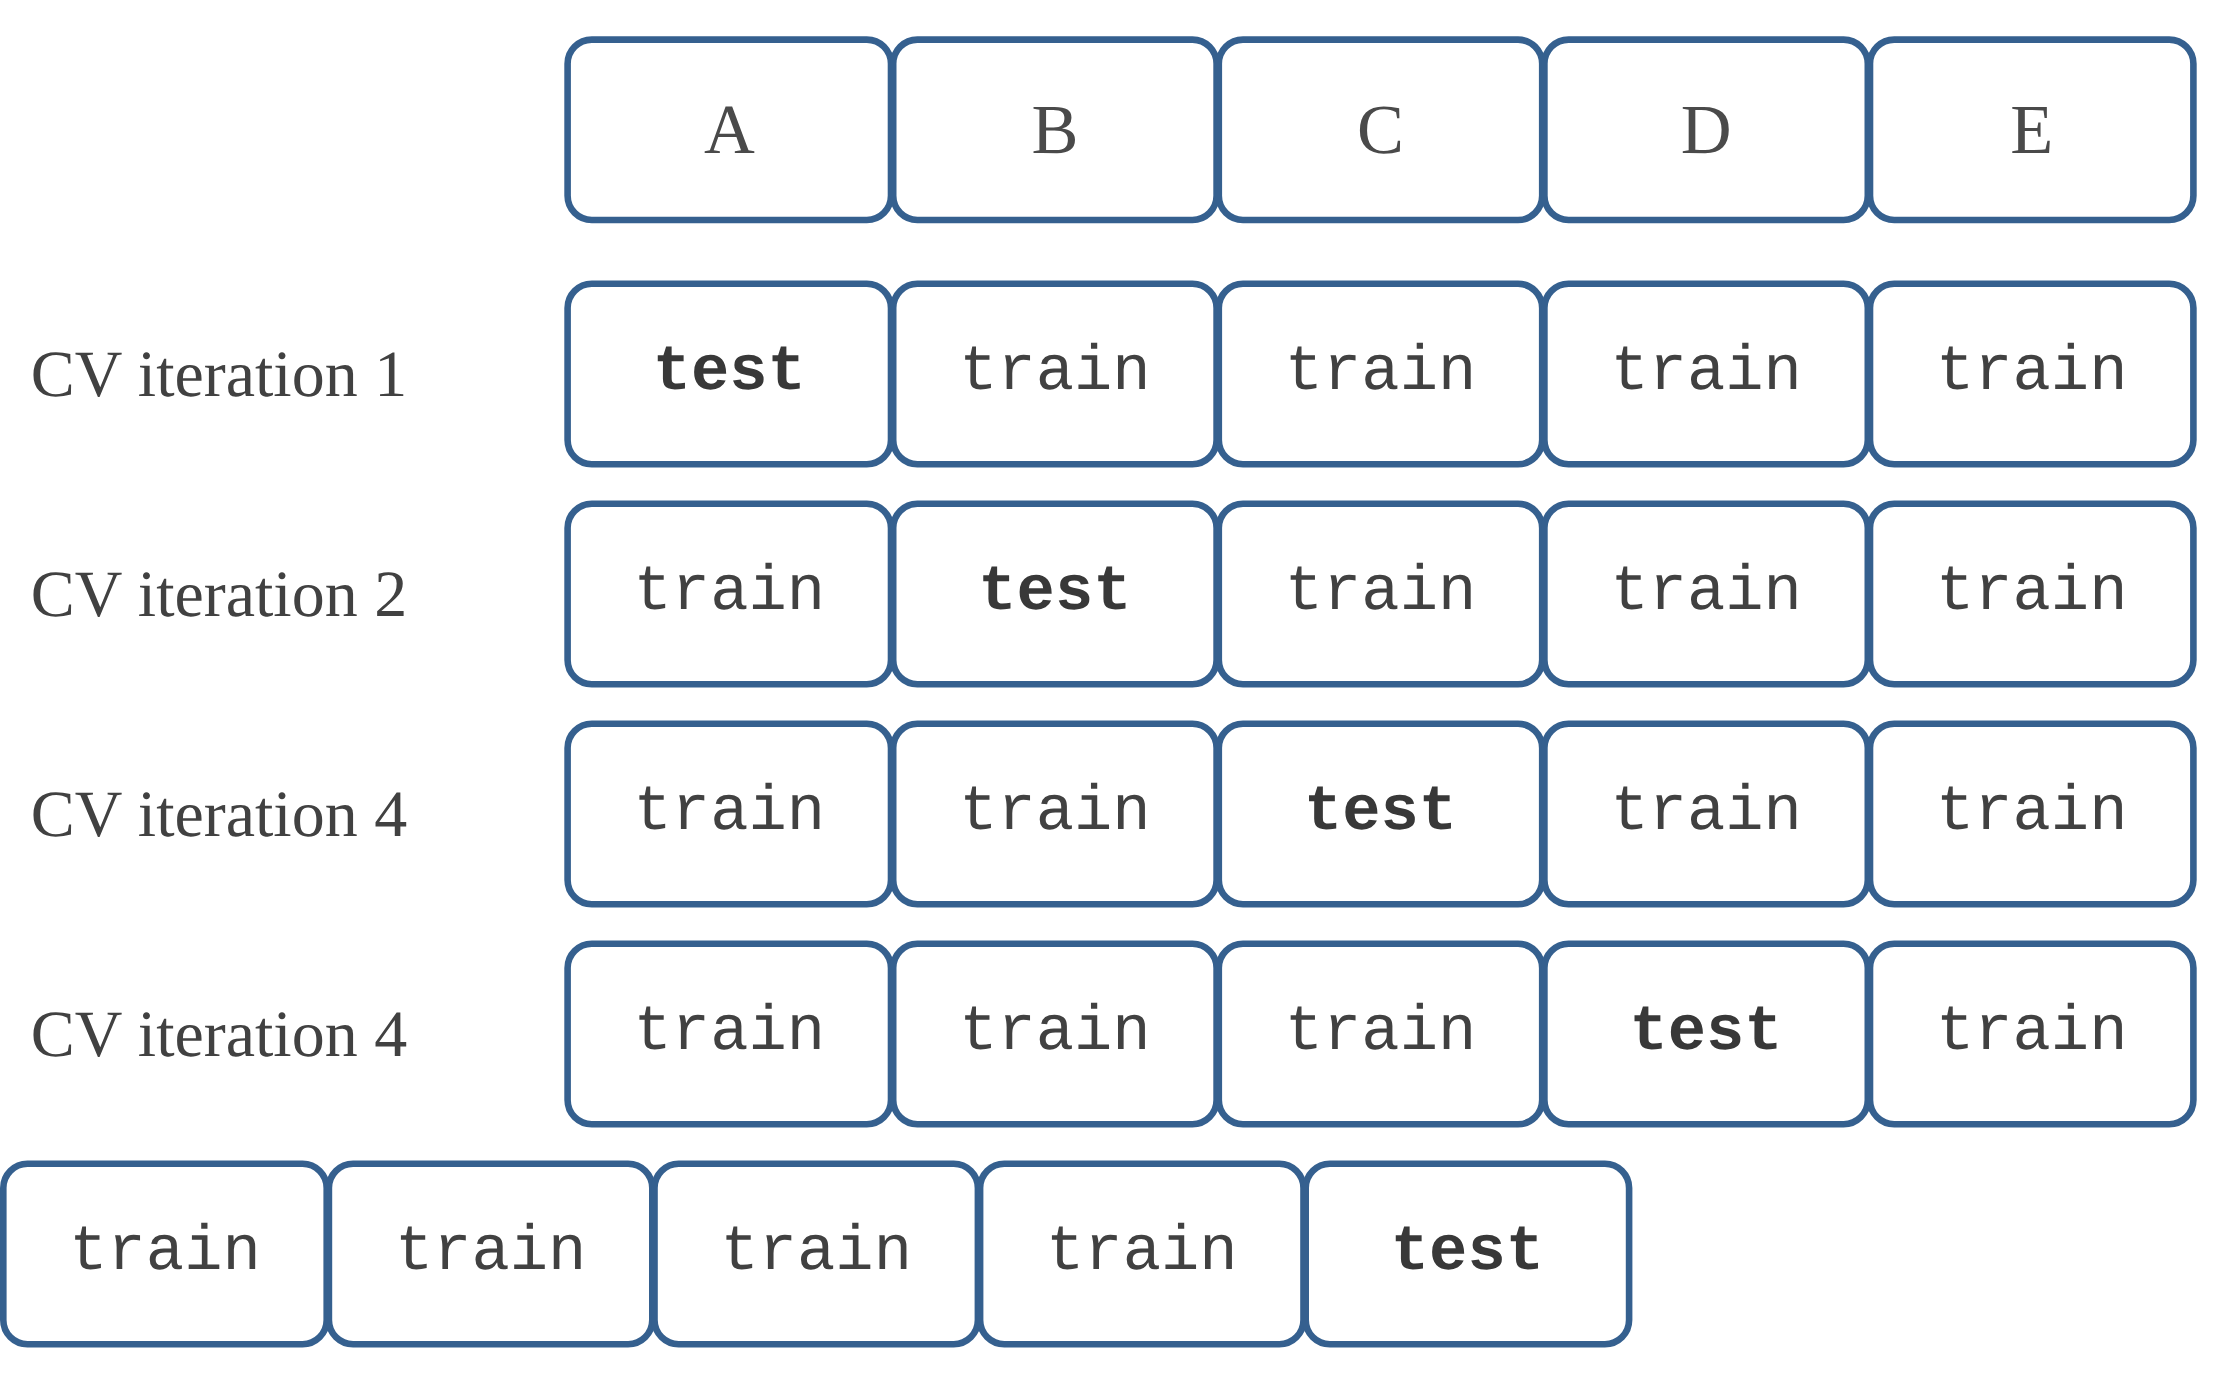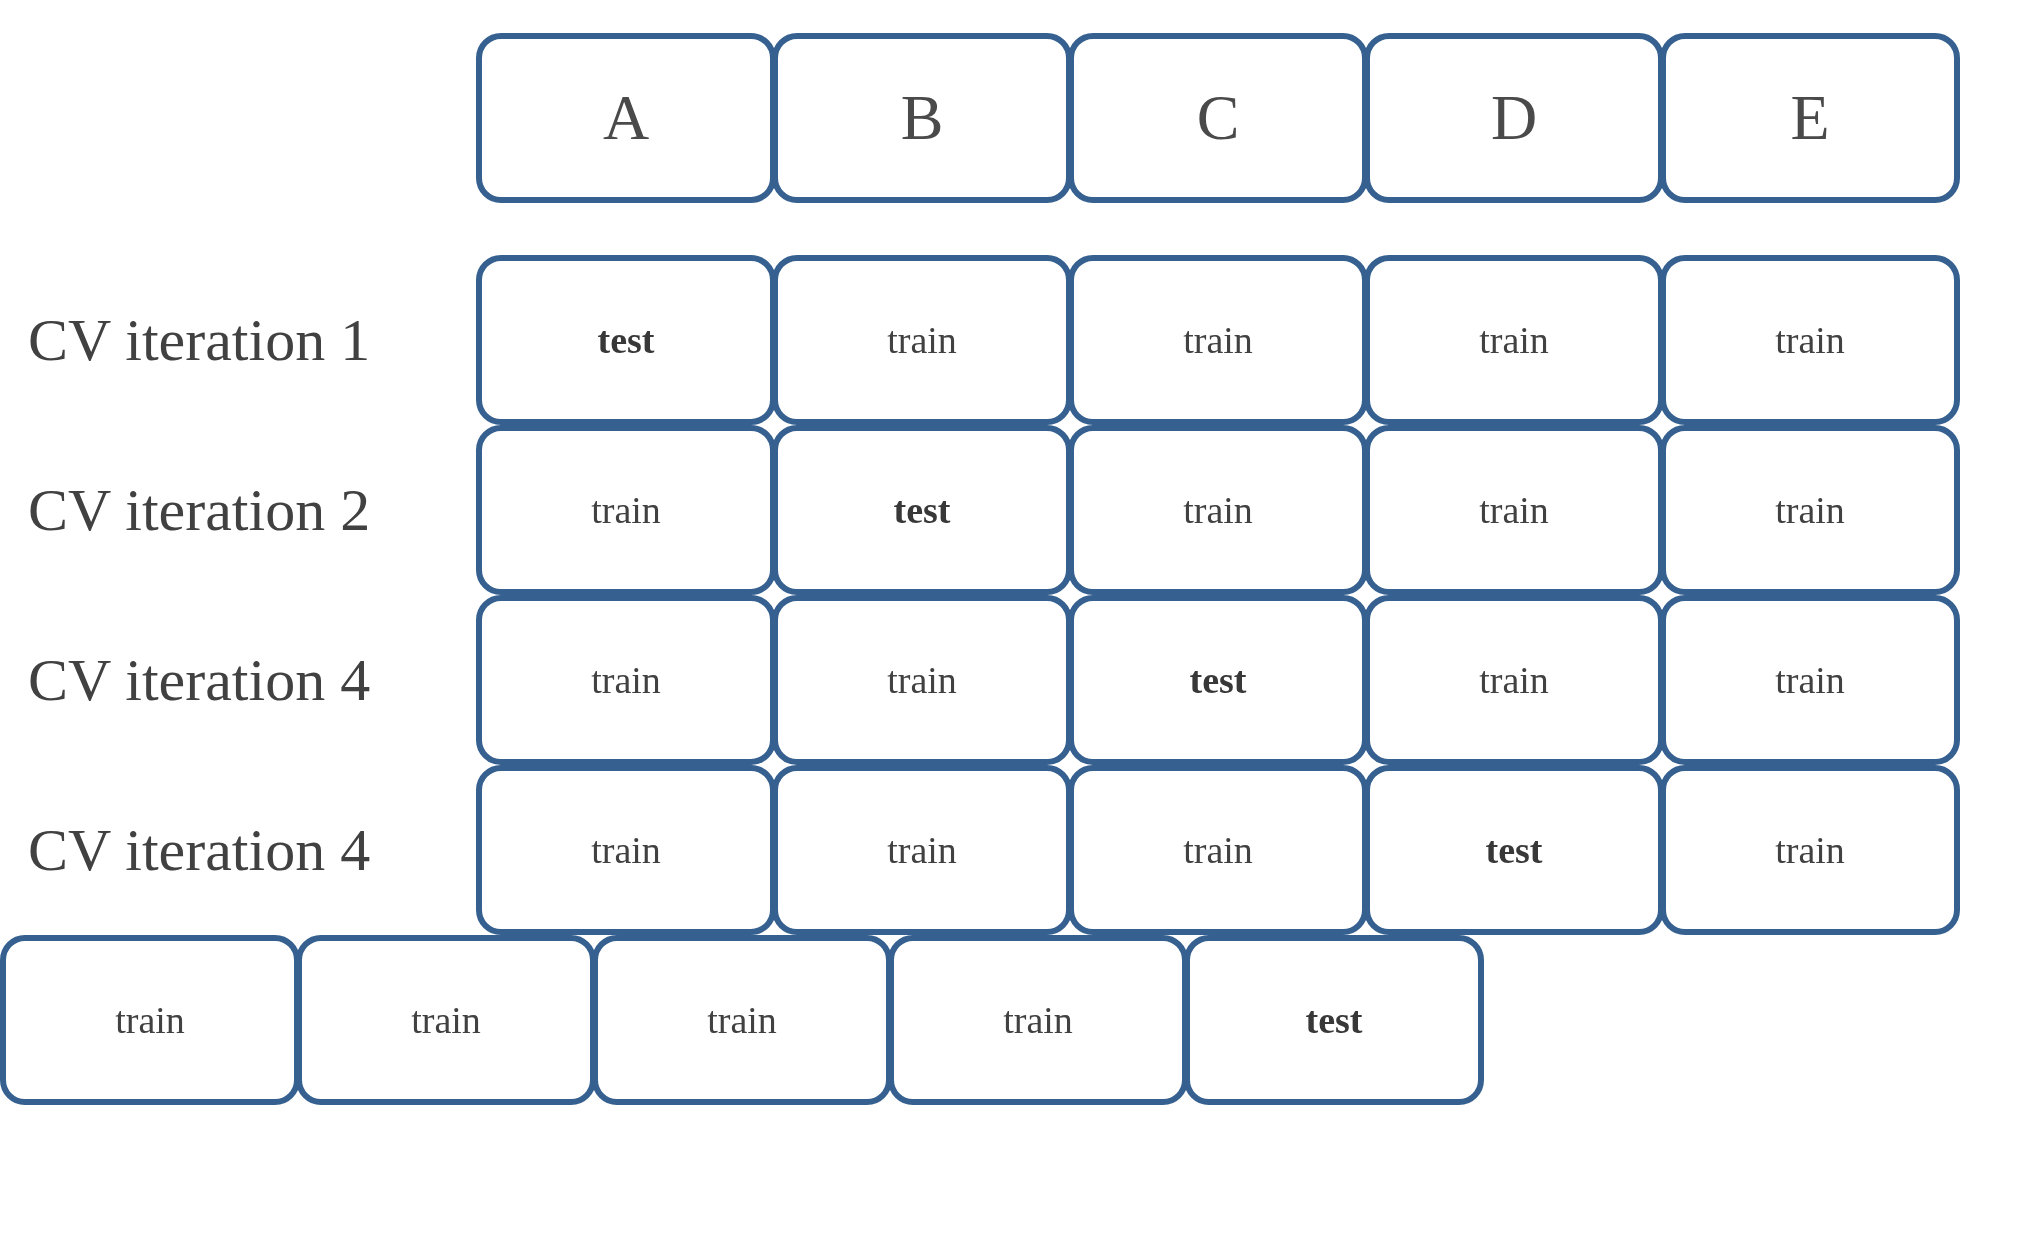--- a/index.html
+++ b/index.html
@@ -21,23 +21,23 @@
     left: 0;
     width: 100%;
   }
   .row {
     display: flex;
     align-items: stretch;
     height: 170px;
   }
   .row.header  { margin-top: 33px; }
   .row.first   { margin-top: 52px; }
-  .row.mid     { }
+  .row.mid     { margin-top: 30px; }
   .label-cell {
-    width: 476px;
+    width: 513px;
     box-sizing: border-box;
     padding-left: 28px;
     display: flex;
     align-items: center;
     font-size: 60px;
     color: var(--text-color, #414141);
     white-space: nowrap;
   }
   .box {
     box-sizing: border-box;
@@ -45,23 +45,24 @@
     height: 170px;
     border: 6px solid var(--border-color, #35608F);
     border-radius: 25px;
     background: #ffffff;
     display: flex;
     align-items: center;
     justify-content: center;
   }
   .box + .box { margin-left: -4px; }
   .cell-text {
-    font-size: 38px;
+    font-size: 58px;
     color: var(--text-color, #414141);
     line-height: 1;
+    font-family: Liberation Mono, monospace;
   }
   .header-letter {
     font-size: 64px;
     color: #4a4a4a;
     line-height: 1;
   }
   .cell-text.is-test {
     font-weight: bold;
     color: #383838;
   }

